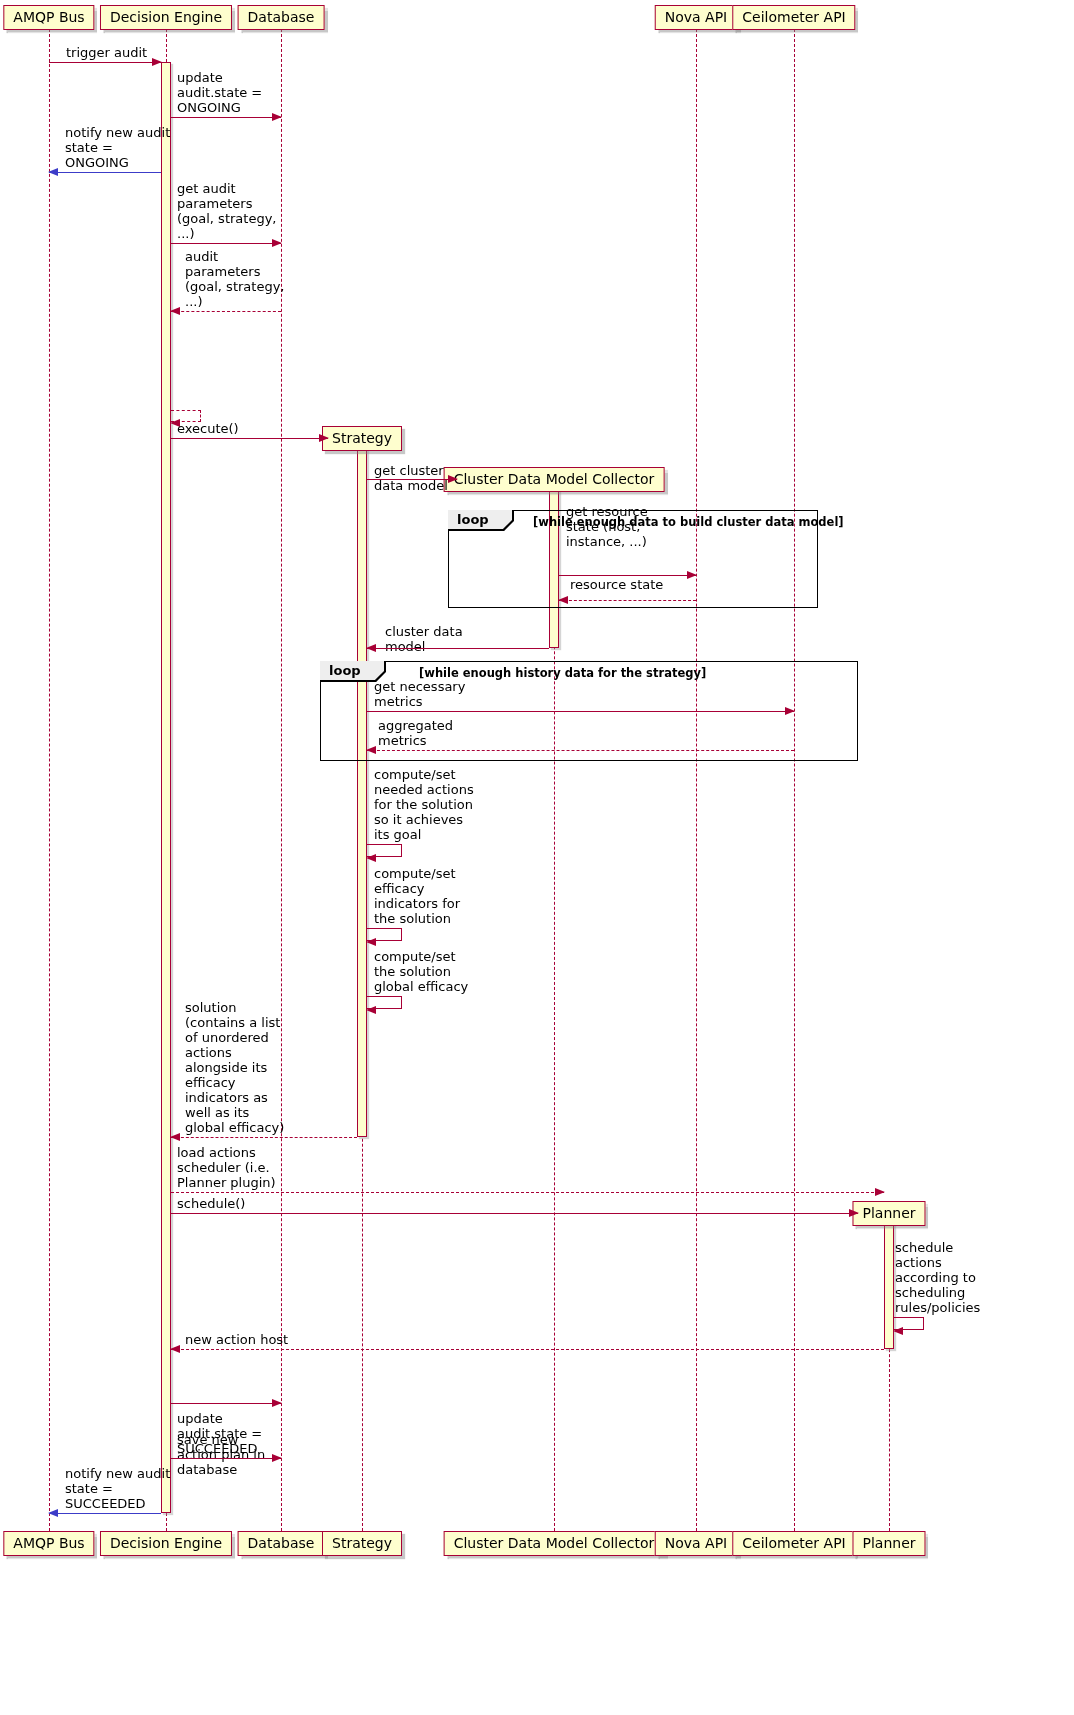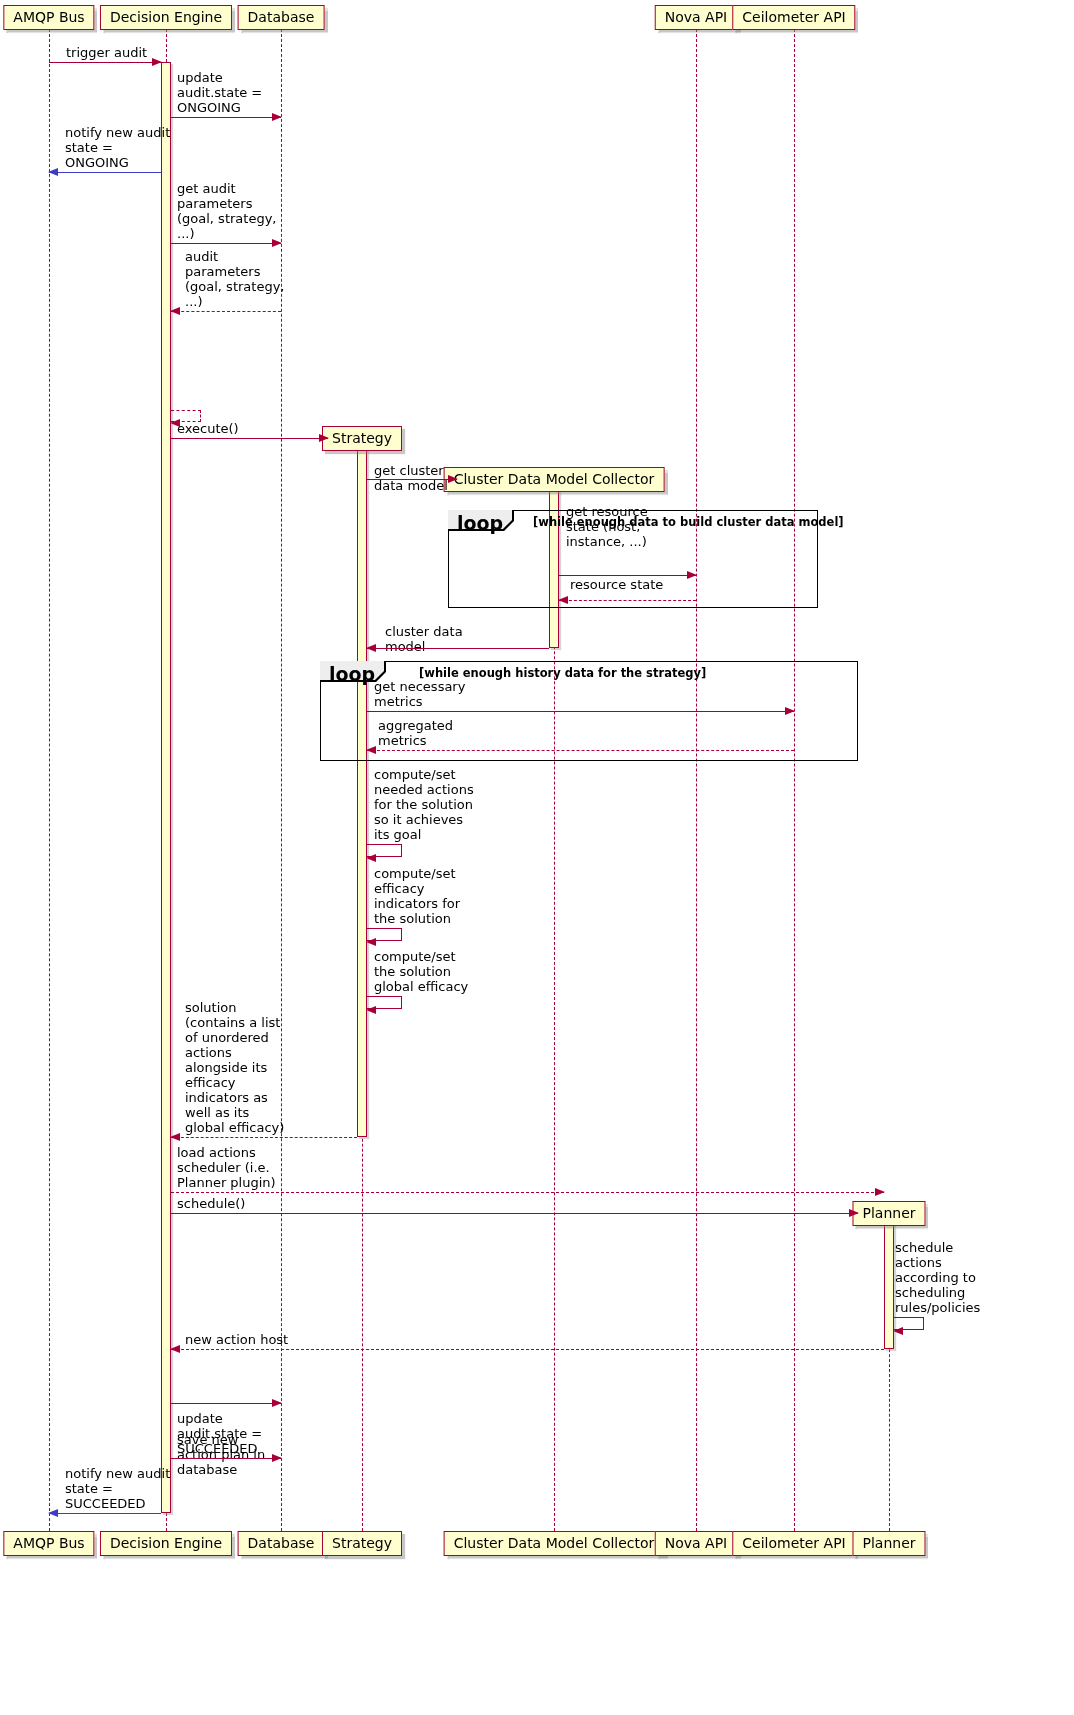--- a/index.html
+++ b/index.html
@@ -38,21 +38,21 @@
   .self { position:absolute; border:1.4px solid #A80036; border-left:none; }
   .self.dash { border-style:dashed; border-left:none; }
   .self > .ah-l { top:auto; bottom:-6px; }
 
   .frame { position:absolute; border:1.7px solid #000; }
   .frame-head { position:absolute; left:-1px; top:-1px; width:66px; height:21px; }
   .frame-head .fh-bg { position:absolute; inset:0; background:#000;
     clip-path:polygon(0 0,100% 0,100% 52%,85% 100%,0 100%); }
   .frame-head .fh-fg { position:absolute; left:0; top:0; width:64px; height:19.4px; background:#EEEEEE;
     clip-path:polygon(0 0,100% 0,100% 52%,85% 100%,0 100%); }
-  .frame-head .fh-txt { position:absolute; left:9px; top:2px; font-weight:bold; font-size:19px; }
+  .frame-head .fh-txt { position:absolute; left:9px; top:2px; font-weight:bold; font-size:13px; }
   .frame-cond { position:absolute; top:4px; font-weight:bold; font-size:11.5px; white-space:nowrap; }
 </style>
 </head>
 <body>
 
 <div class="canvas">
 
   <div class="lifeline" style="left:49px; top:29px; height:1502px;"></div>
   <div class="lifeline" style="left:166px; top:29px; height:1502px;"></div>
   <div class="lifeline" style="left:281px; top:29px; height:1502px;"></div>

